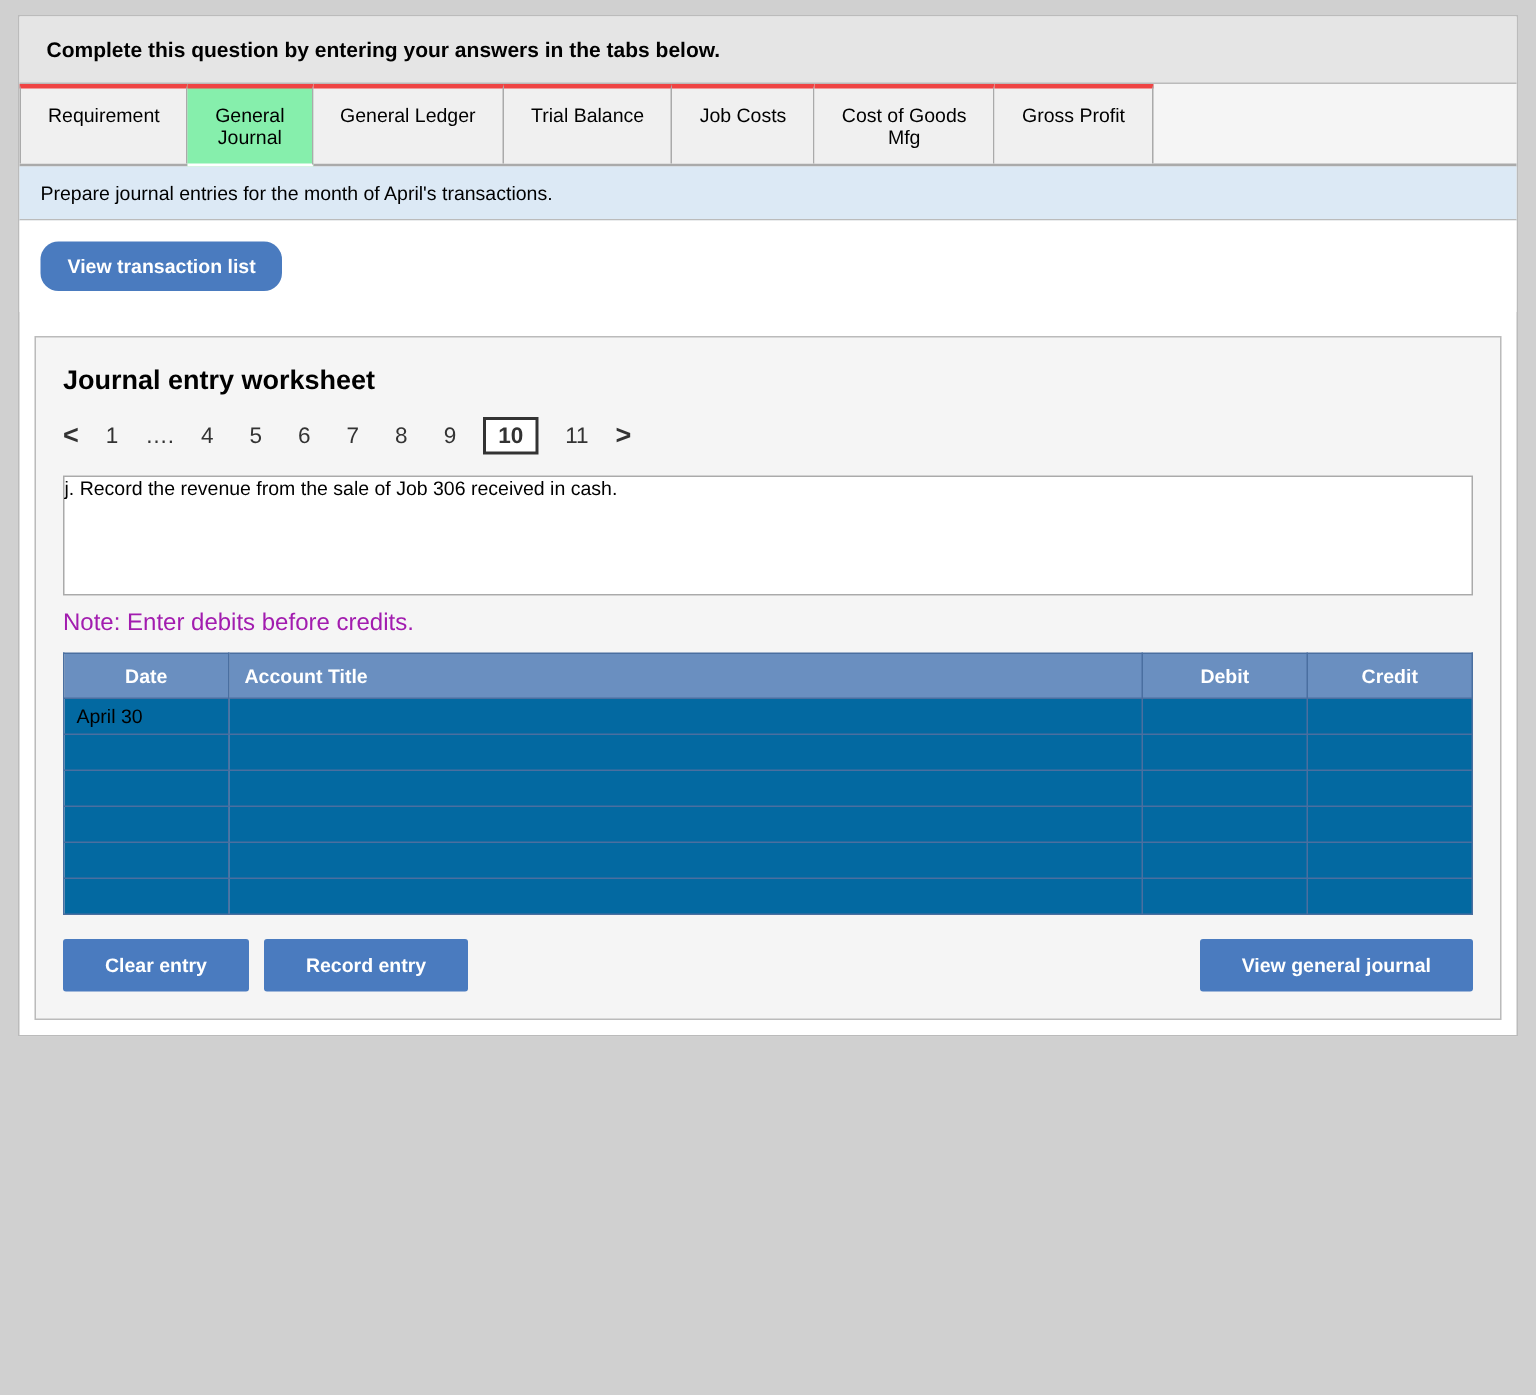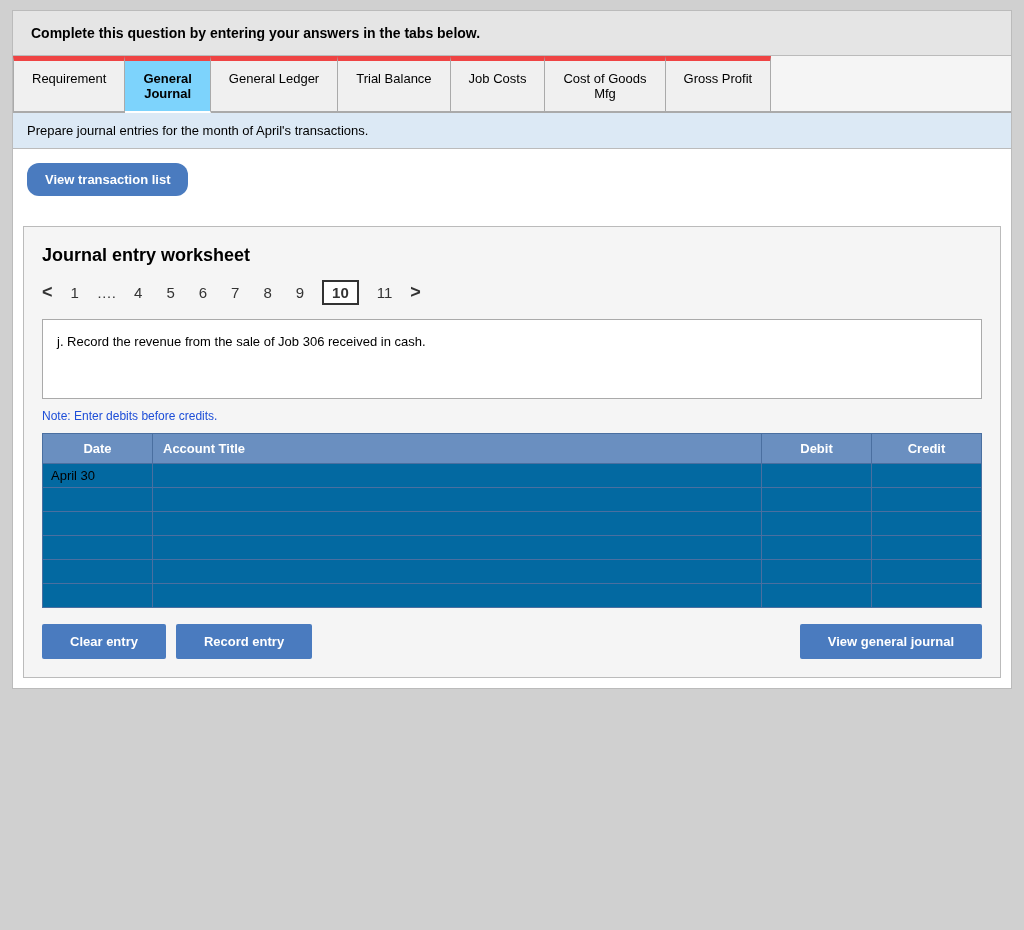--- a/index.html
+++ b/index.html
@@ -26,35 +26,35 @@
       border-bottom: 1px solid #bbb;
     }
     .tabs-row {
       display: flex;
       border-bottom: 2px solid #aaa;
       background: #f5f5f5;
     }
     .tab {
       padding: 10px 18px;
       border-right: 1px solid #aaa;
-      border-top: 5px solid #ef4444;
+      border-top: 3px solid #ef4444;
       cursor: pointer;
       font-size: 13px;
       text-align: center;
       background: #f0f0f0;
       min-width: 80px;
     }
     .tab:first-child {
       border-left: 1px solid #aaa;
     }
     .tab.active {
-      background: #7dd3fc;
+      background: #86efac;
       border-bottom: 2px solid #fff;
       margin-bottom: -2px;
-      font-weight: bold;
+      font-weight: normal;
     }
     .info-bar {
       background: #dce9f5;
       padding: 10px 14px;
       font-size: 13px;
       border-bottom: 1px solid #bbb;
     }
     .view-btn-area {
       padding: 14px 14px;
       background: #fff;
@@ -103,28 +103,27 @@
       background: #fff;
       font-weight: bold;
       padding: 2px 8px;
     }
     .pagination .ellipsis {
       color: #333;
     }
     .journal-desc {
       border: 1px solid #aaa;
       background: #fff;
-      padding: 14px;
       min-height: 80px;
       margin-bottom: 10px;
       font-size: 13px;
     }
     .note-text {
-      color: #1d4ed8;
-      font-size: 12px;
+      color: #a21caf;
+      font-size: 16px;
       margin-bottom: 10px;
     }
     .journal-table {
       width: 100%;
       border-collapse: collapse;
       margin-bottom: 16px;
     }
     .journal-table th {
       background: #6a8fc0;
       color: #fff;

